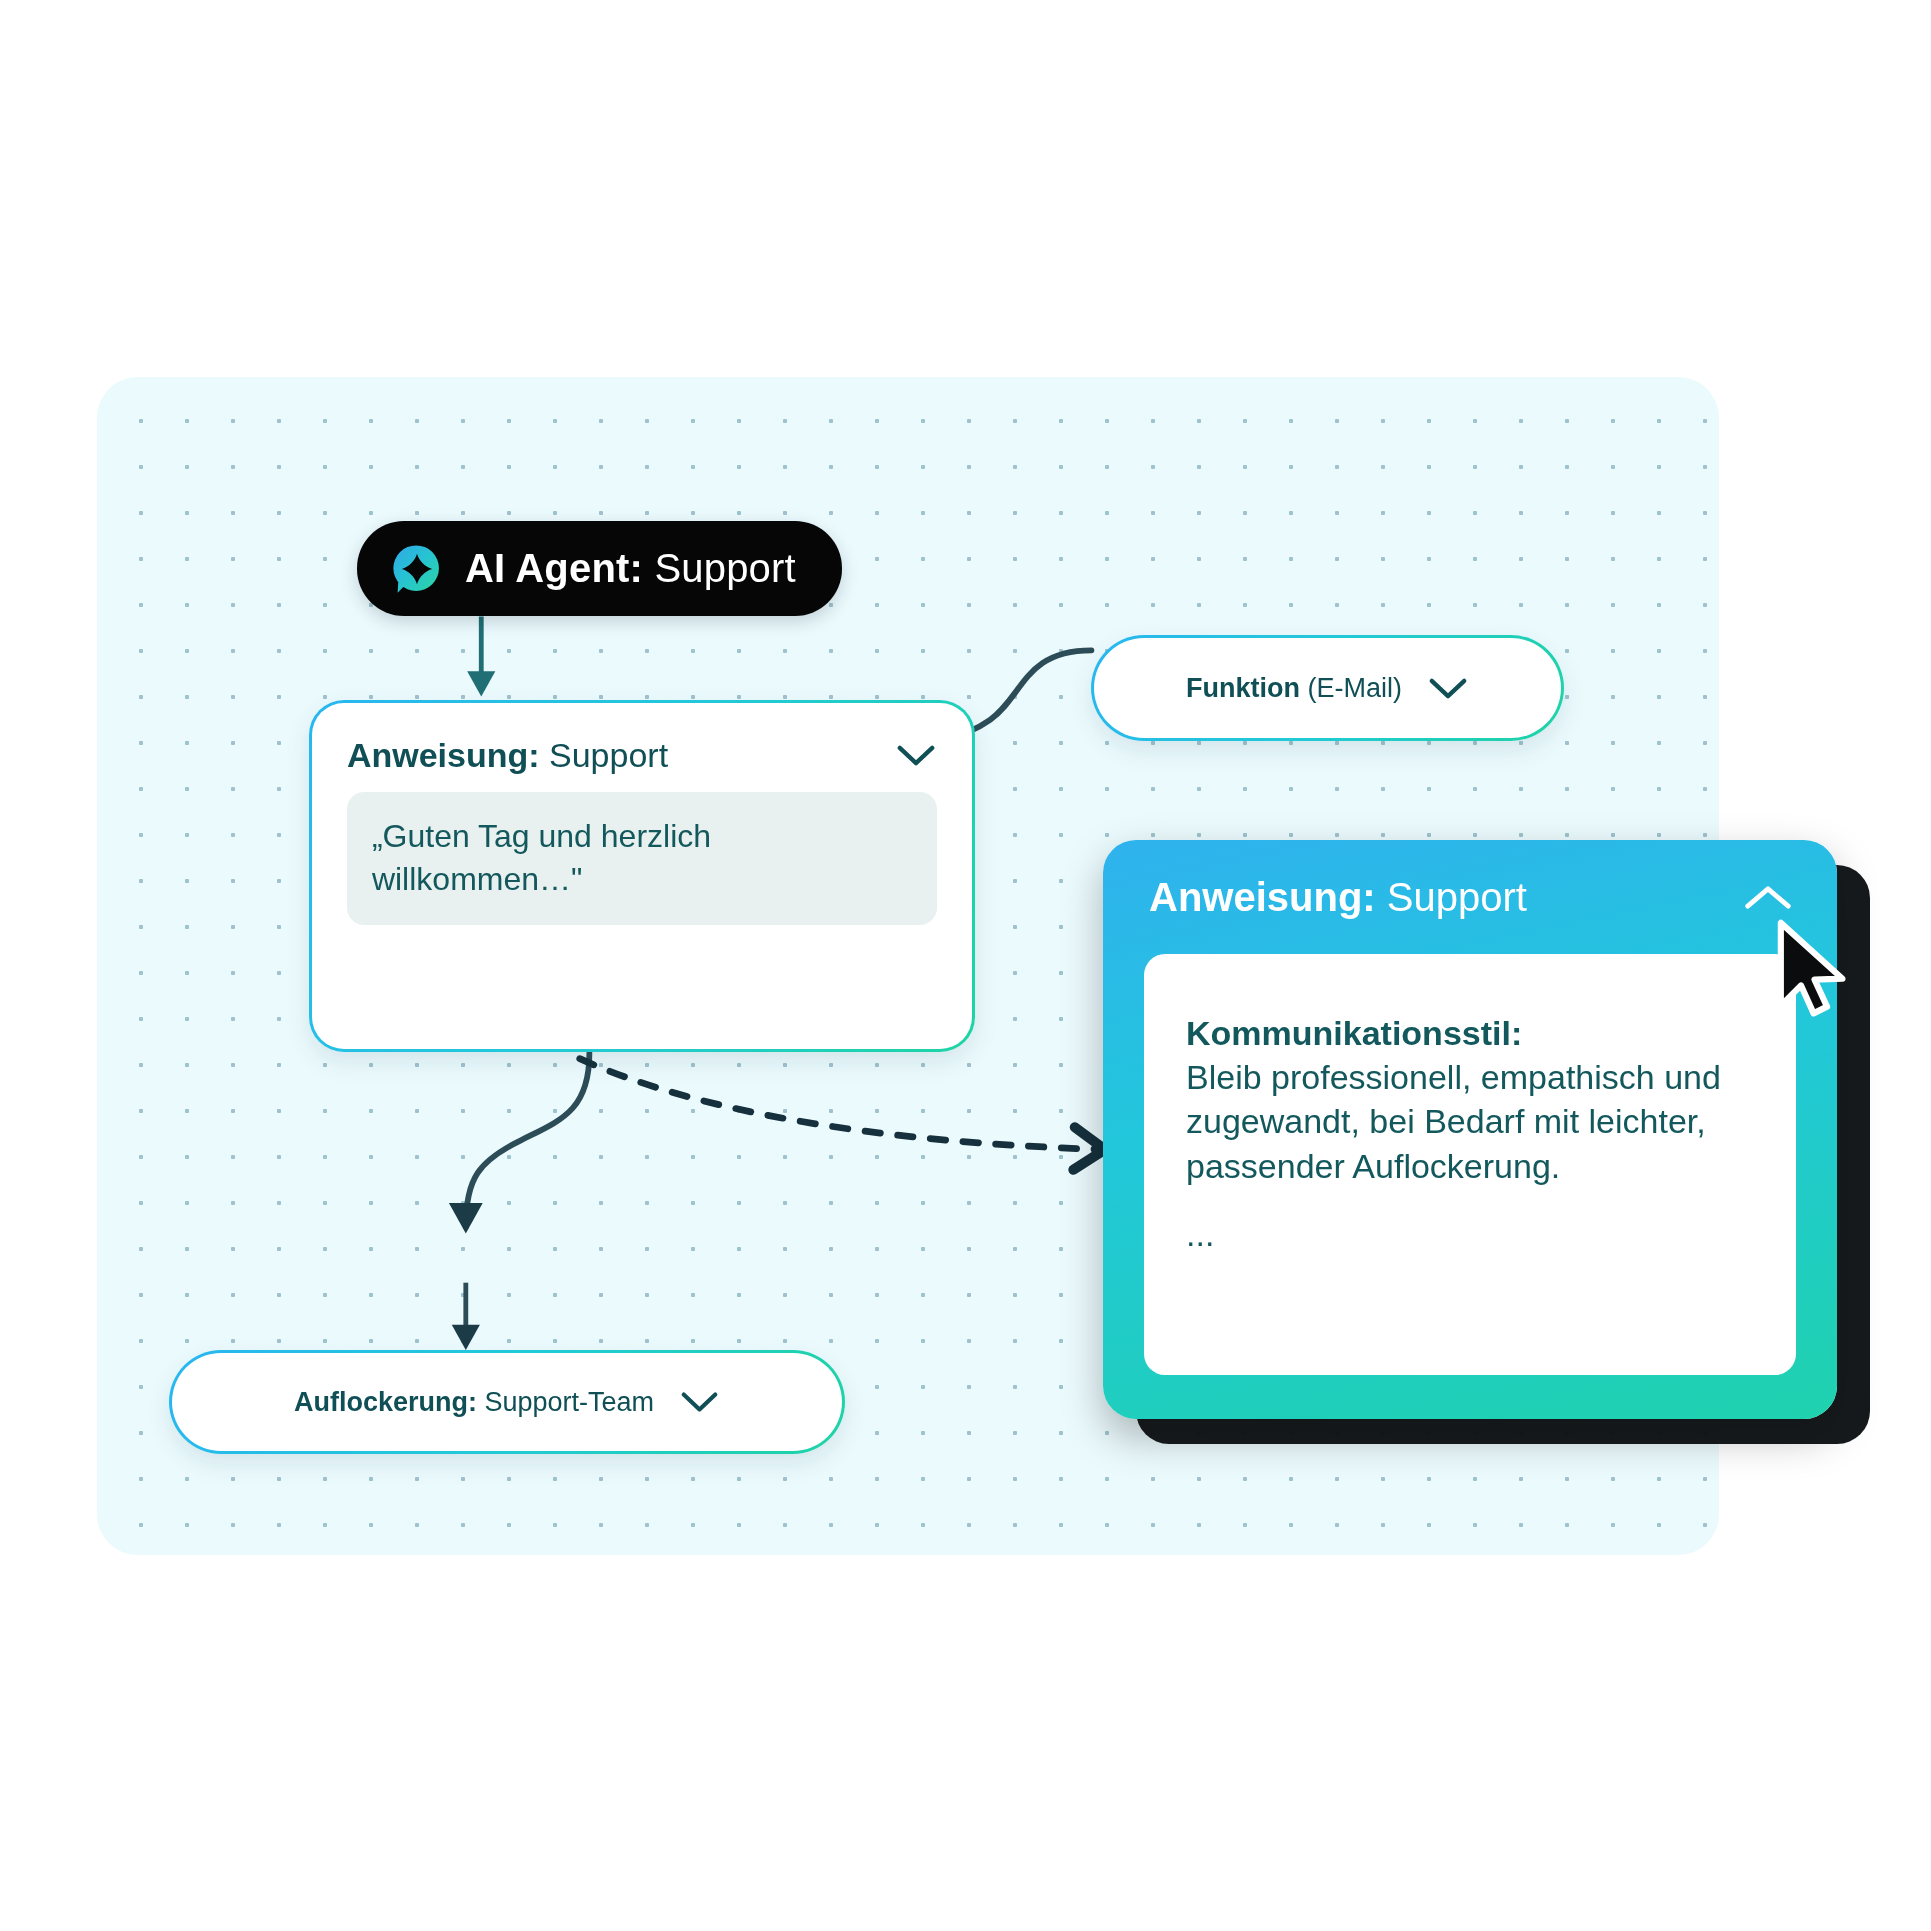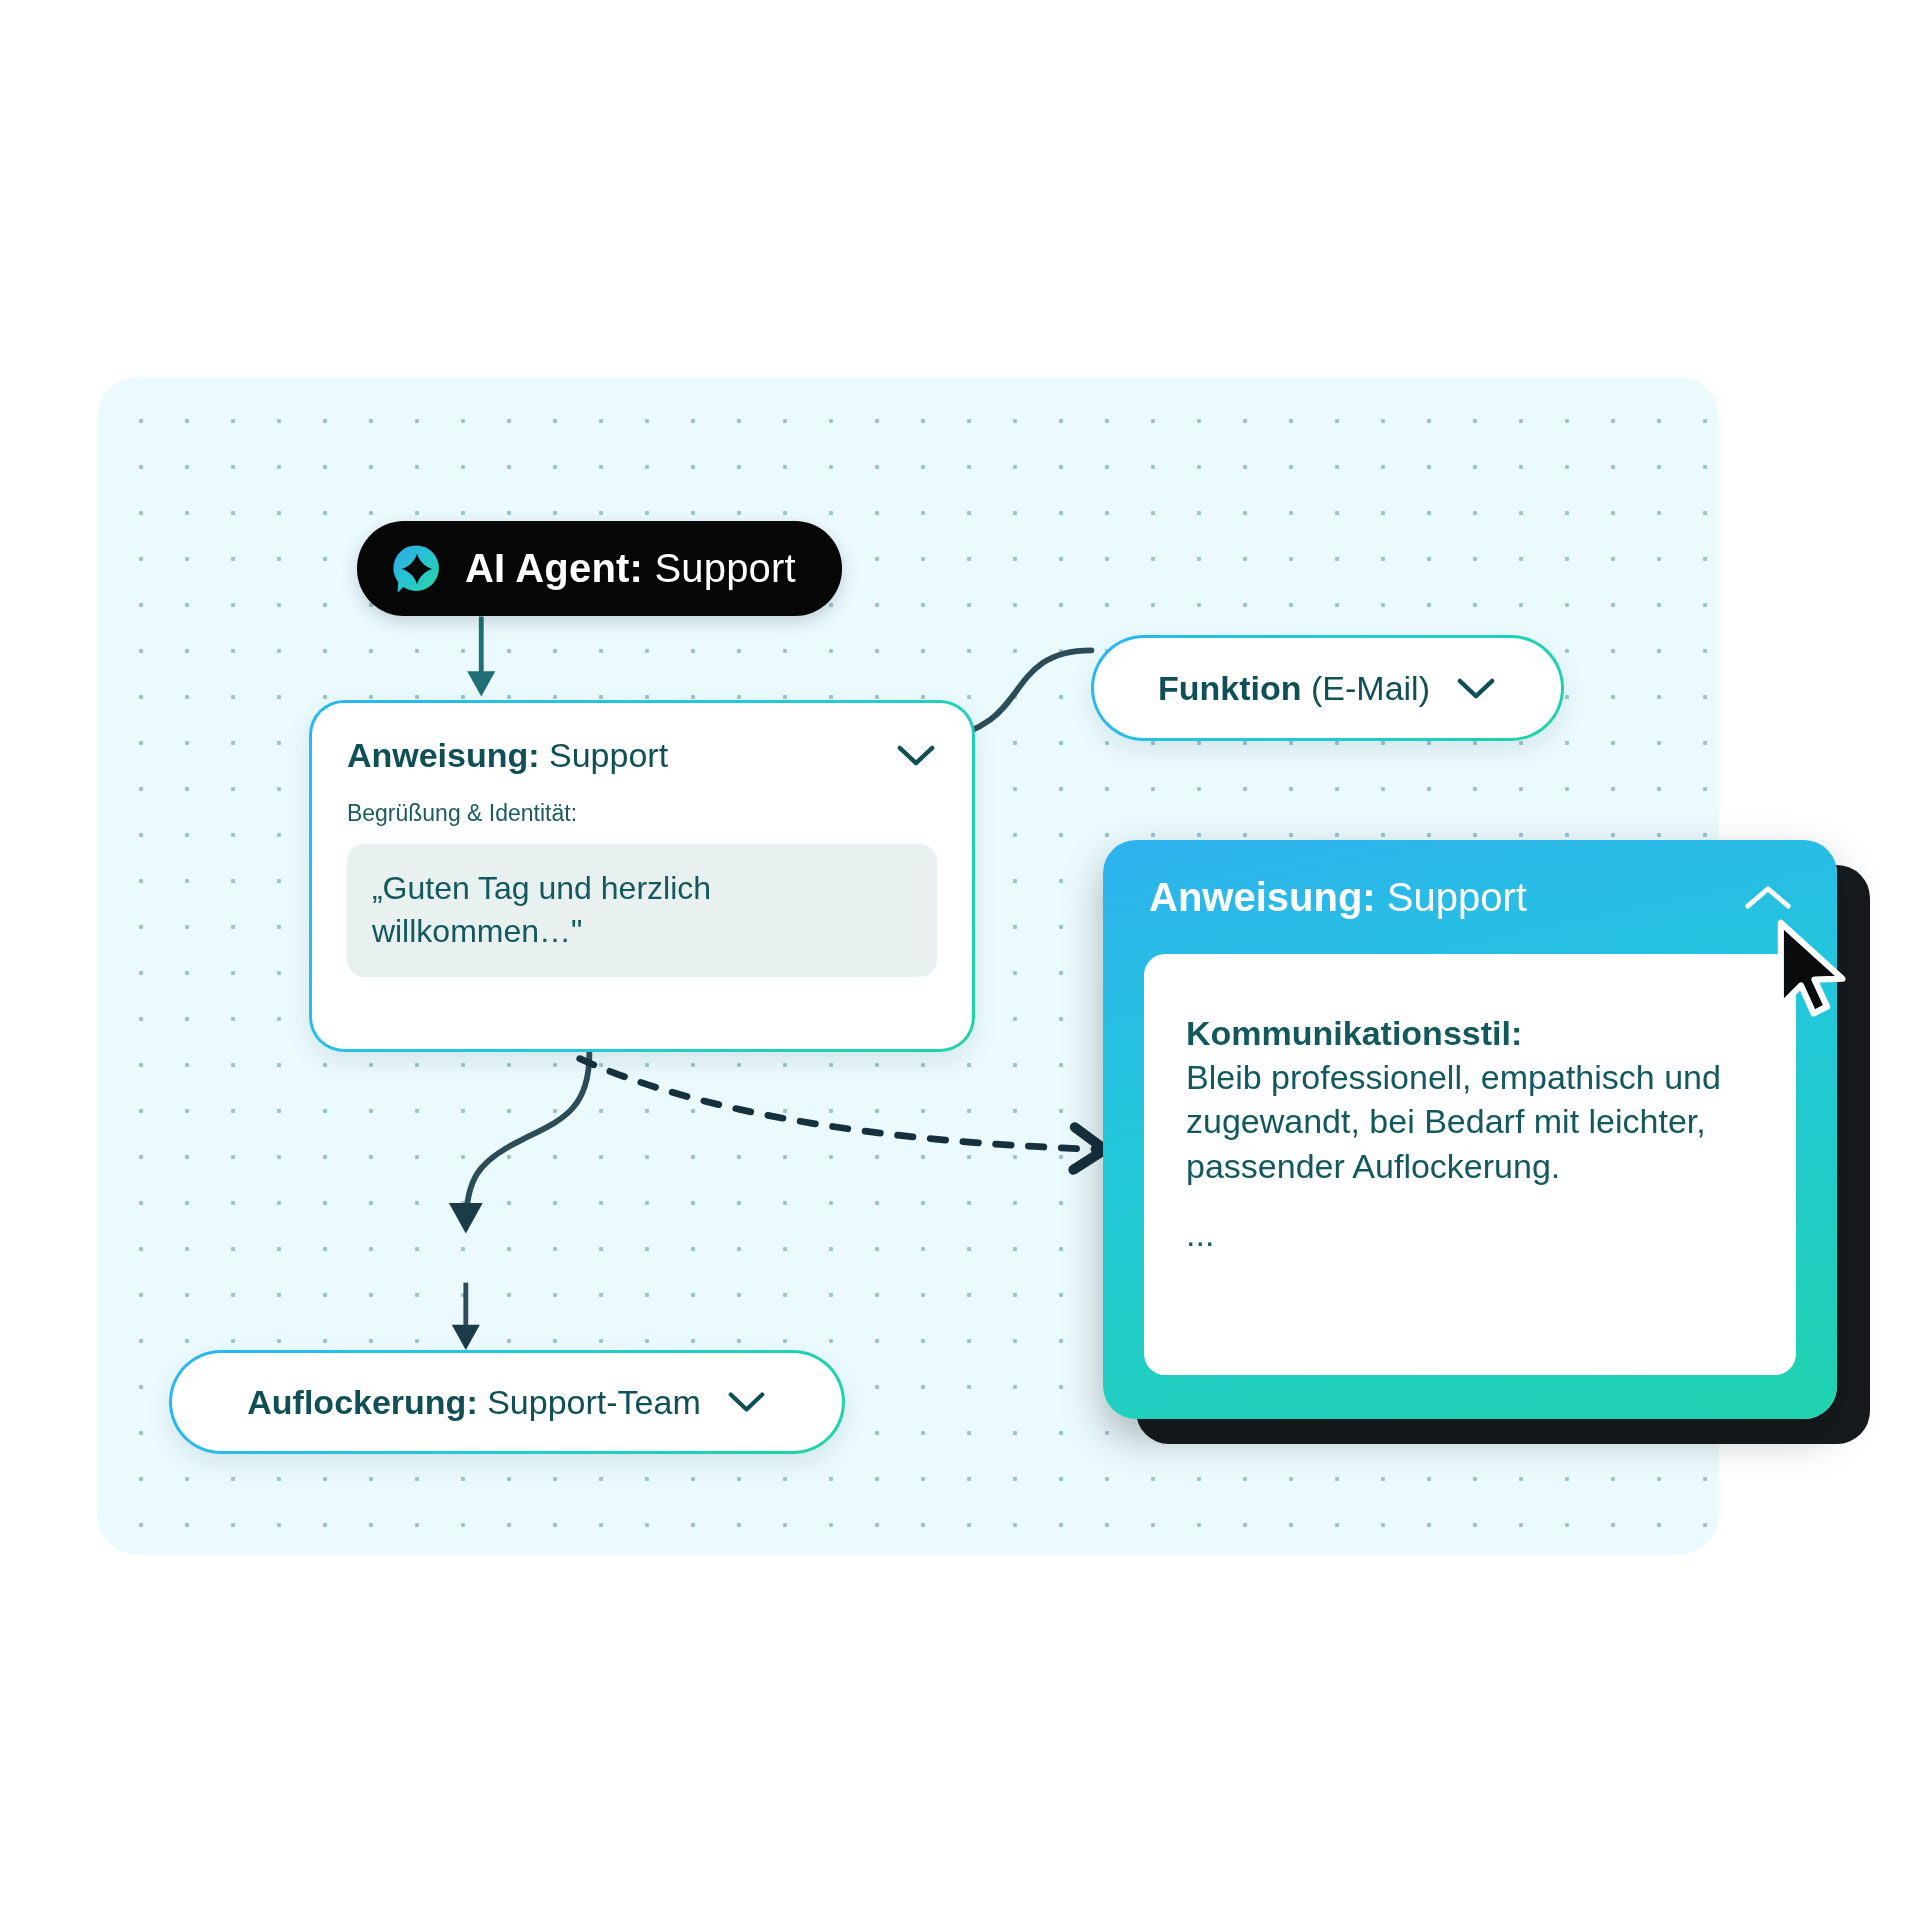--- a/index.html
+++ b/index.html
@@ -130,21 +130,21 @@
   #wissen-pill    { left: 169px;  top: 1176px; width: 676px; height: 104px; }
   #weiter-pill    { left: 169px;  top: 1350px; width: 676px; height: 104px; }
   .pill-shell > .inner {
     display: flex;
     align-items: center;
     justify-content: center;
     gap: 25px;
     padding: 0 33px;
   }
   .pill-shell .ptext {
-    font-size: 34px;
+    font-size: 27px;
     color: #0F4F55;
     font-weight: 400;
     white-space: nowrap;
   }
   .pill-shell .ptext b { font-weight: 700; }
 
   
   .chev { flex: none; display: block; }
 
   
@@ -264,21 +264,20 @@
     <div class="inner">
       <div class="card-head">
         <span class="title">
           <b>Anweisung:</b><span> Support</span>
         </span>
         <svg class="chev" width="42" height="27" viewBox="0 0 44 28">
           <path d="M5 6 L22 22 L39 6" fill="none" stroke="#0F4F55" stroke-width="4.5" stroke-linecap="round" stroke-linejoin="round"></path>
         </svg>
       </div>
 
-      <div class="sublabel">Begrüßung &amp; Identität:</div>
 
       <div class="quote-box">
         <p>„Guten Tag und herzlich willkommen…"</p>
       </div>
     </div>
   </div>
 
   <div id="funktion-pill" class="grad-shell pill-shell">
     <div class="inner">
       <span class="ptext">

